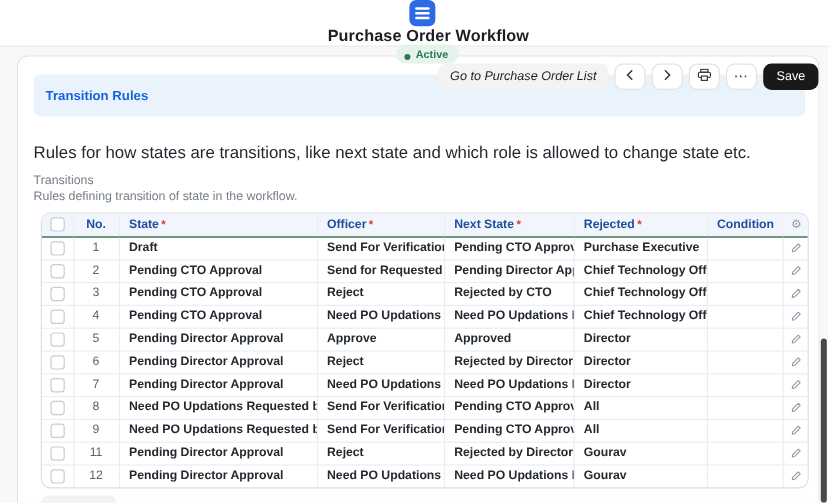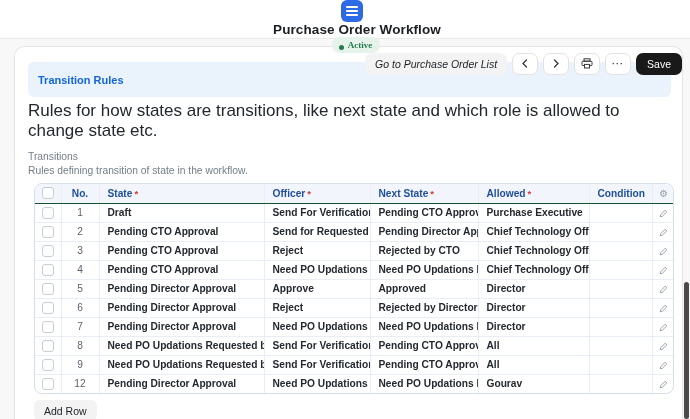--- a/index.html
+++ b/index.html
@@ -11,42 +11,42 @@
 
   
   .navbar {
     height:39px; background:#fff; border-bottom:1px solid #e9e9e9;
     display:flex; align-items:center; padding:0 8px 0 21px;flex-direction:column;
   }
   .doc-icon { width:22px; height:22px; flex:0 0 auto; }
   .nav-title { margin-left:11px; font-size:13.5px; font-weight:700; color:#1b1f24; letter-spacing:.1px; }
   .status-badge {
     margin-left:9px; background:#e5f3eb; color:#267a4e; font-size:9px; font-weight:600;
-    padding:3px 8px 3px 7px; border-radius:9px; display:flex; align-items:flex-end; gap:4px;font-family:Liberation Serif, serif;
+    padding:3px 8px 3px 7px; border-radius:9px; display:flex; align-items:flex-end; gap:4px;
   }
   .status-dot { width:5px; height:5px; border-radius:50%; background:#267a4e; }
   .nav-actions { margin-left:auto; display:flex; align-items:center; gap:5px; }
   .btn { font-family:inherit; font-size:10.5px; height:22px; display:inline-flex; align-items:center;
          justify-content:center; border-radius:7px; cursor:pointer; border:none; }
   .btn-default { background:#f3f3f3; color:#1b1f24; padding:0 10px; font-weight:500;font-style:italic; }
   .btn-icon { background:#fff; border:1px solid #e3e3e3; min-width:26px; padding:0 6px; color:#383838; }
   .btn-save { background:#191919; color:#fff; padding:0 11px; font-weight:500; }
   .ellipsis-glyph { letter-spacing:1px; font-weight:700; font-size:9px; color:#383838; }
 
   
   .page { padding:7px 7px 0 14px; height:380px; }
   .card {
     background:#fff; border:1px solid #e4e4e4; border-bottom:none;
     border-radius:10px 10px 0 0; height:100%; padding:15px 11px 0 13px;
   }
   .section-head {
     background:#eaf2fc; border-radius:6px; height:35px; display:flex; align-items:center;
     padding:0 10px; color:#1366d9; font-size:11px; font-weight:700;
   }
-  .section-desc { margin-top:4px; font-size:17px; color:#22282e; }
+  .section-desc { margin-top:22px; font-size:14px; color:#22282e; }
   .field-label { margin-top:10px; font-size:10.3px; color:#747e88; }
   .field-desc  { margin-top:3px;  font-size:10.3px; color:#747e88; }
 
   
   .grid-wrap {
     margin:7px 0 0 6px; width:640px; border:1px solid #d7dfe9; border-radius:8px;
     overflow:hidden; background:#fff;
   }
   table { border-collapse:collapse; width:100%; table-layout:fixed; }
   th, td {
@@ -154,21 +154,21 @@
         </colgroup>
         <thead>
           <tr>
             <th class="col-check">
               <span class="checkbox"></span>
             </th>
             <th class="col-no"><span>No.</span></th>
             <th><span>State</span><span class="req">*</span></th>
             <th><span>Officer</span><span class="req">*</span></th>
             <th><span>Next State</span><span class="req">*</span></th>
-            <th><span>Allowed</span><span class="req">*</span></th>
+            <th><span>Rejected</span><span class="req">*</span></th>
             <th><span>Condition</span></th>
             <th class="col-edit">
               <span class="gear-glyph">⚙</span>
             </th>
           </tr>
         </thead>
         <tbody id="grid-body">
             <tr>
     <td class="col-check">
       <span class="checkbox"></span>
@@ -328,20 +328,38 @@
         <svg width="9" height="9" viewBox="0 0 9 9">
           <path d="M6.2 1.2 L7.8 2.8 L3.2 7.4 L1.2 7.8 L1.6 5.8 Z" fill="none" stroke="#8d99a6" stroke-width="0.9" stroke-linejoin="round"></path>
         </svg>
       </span>
     </td>
   </tr>
             <tr>
     <td class="col-check">
       <span class="checkbox"></span>
     </td>
+    <td class="col-no">11</td>
+    <td>Pending Director Approval</td>
+    <td>Reject</td>
+    <td>Rejected by Director</td>
+    <td>Gourav</td>
+    <td></td>
+    <td class="col-edit pencil-icon">
+      <span>
+        <svg width="9" height="9" viewBox="0 0 9 9">
+          <path d="M6.2 1.2 L7.8 2.8 L3.2 7.4 L1.2 7.8 L1.6 5.8 Z" fill="none" stroke="#8d99a6" stroke-width="0.9" stroke-linejoin="round"></path>
+        </svg>
+      </span>
+    </td>
+  </tr>
+            <tr>
+    <td class="col-check">
+      <span class="checkbox"></span>
+    </td>
     <td class="col-no">12</td>
     <td>Pending Director Approval</td>
     <td>Need PO Updations</td>
     <td>Need PO Updations Requ...</td>
     <td>Gourav</td>
     <td></td>
     <td class="col-edit pencil-icon">
       <span>
         <svg width="9" height="9" viewBox="0 0 9 9">
           <path d="M6.2 1.2 L7.8 2.8 L3.2 7.4 L1.2 7.8 L1.6 5.8 Z" fill="none" stroke="#8d99a6" stroke-width="0.9" stroke-linejoin="round"></path>

